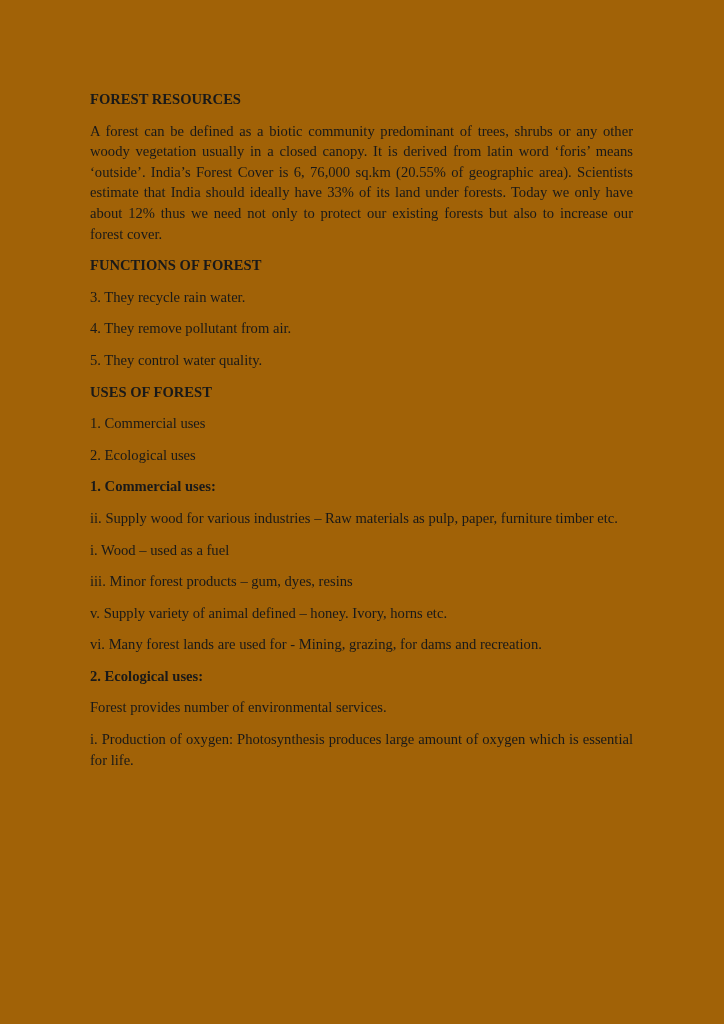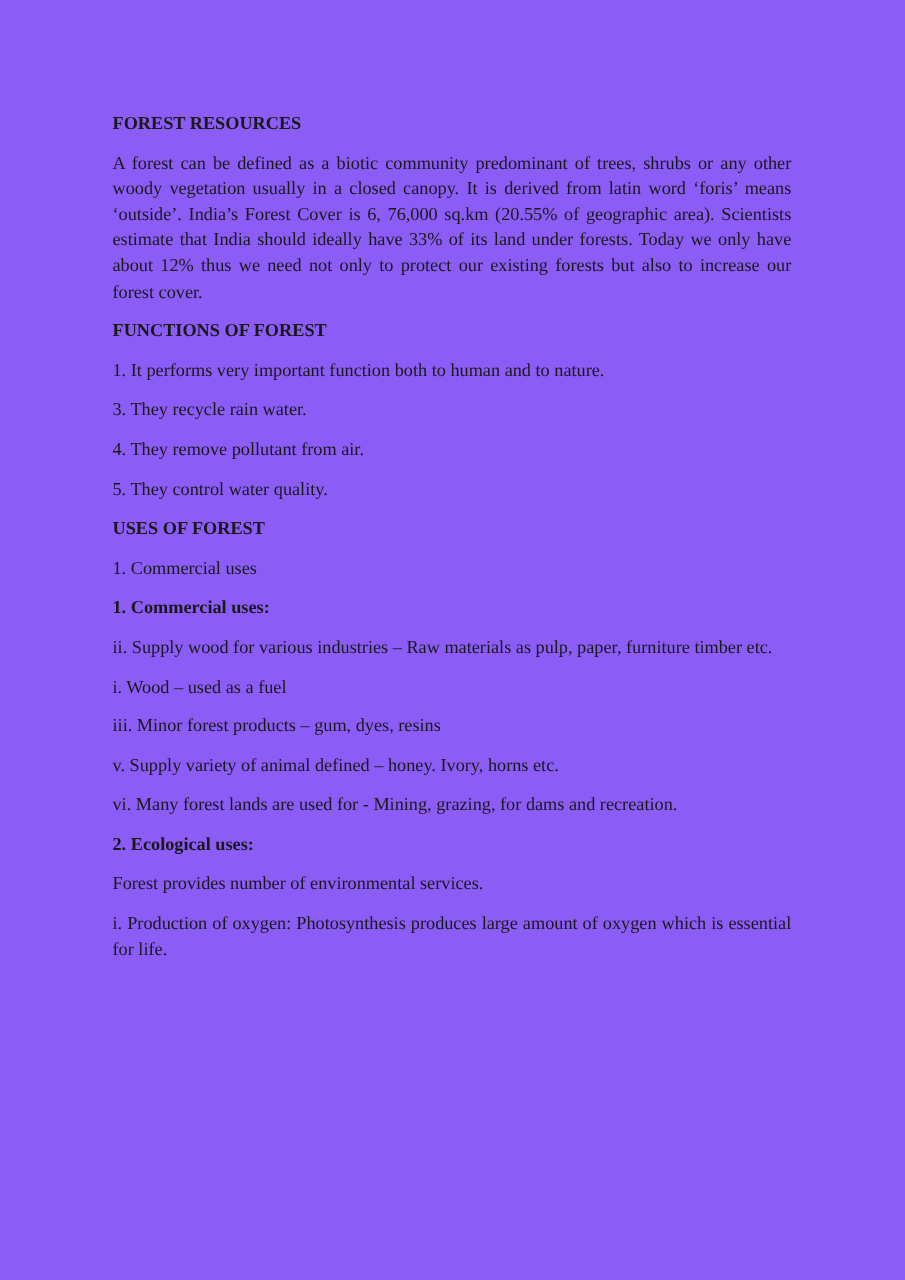--- a/index.html
+++ b/index.html
@@ -4,21 +4,21 @@
 <style>
   html, body {
     margin: 0;
     padding: 0;
     background: #ffffff;
   }
   .page {
     position: relative;
     width: 724px;
     height: 1024px;
-    background: #8b5cf6;
+    background: #a16207;
     overflow: hidden;
   }
   .doc {
     position: absolute;
     left: 90px;
     top: 89px;
     width: 543px;
     font-family: "Liberation Serif", "DejaVu Serif", serif;
     font-size: 14.6px;
     line-height: 20.6px;
@@ -41,27 +41,27 @@
 <body>
 
 <div class="page">
   <div class="doc">
 
     <div class="block heading">FOREST RESOURCES</div>
 
     <div class="block justify">A forest can be defined as a biotic community predominant of trees, shrubs or any other woody vegetation usually in a closed canopy. It is derived from latin word ‘foris’ means ‘outside’. India’s Forest Cover is 6, 76,000 sq.km (20.55% of geographic area). Scientists estimate that India should ideally have 33% of its land under forests. Today we only have about 12% thus we need not only to protect our existing forests but also to increase our forest cover.</div>
 
     <div class="block heading">FUNCTIONS OF FOREST</div>
-    <div class="block line">1. It performs very important function both to human and to nature.</div>
     <div class="block line">3. They recycle rain water.</div>
     <div class="block line">4. They remove pollutant from air.</div>
     <div class="block line">5. They control water quality.</div>
 
     <div class="block heading">USES OF FOREST</div>
     <div class="block line">1. Commercial uses</div>
+    <div class="block line">2. Ecological uses</div>
 
     <div class="block heading">1. Commercial uses:</div>
     <div class="block line">ii. Supply wood for various industries – Raw materials as pulp, paper, furniture timber etc.</div>
     <div class="block line">i. Wood – used as a fuel</div>
     <div class="block line">iii. Minor forest products – gum, dyes, resins</div>
     <div class="block line">v. Supply variety of animal defined – honey. Ivory, horns etc.</div>
     <div class="block line">vi. Many forest lands are used for - Mining, grazing, for dams and recreation.</div>
 
     <div class="block heading">2. Ecological uses:</div>
     <div class="block line">Forest provides number of environmental services.</div>

